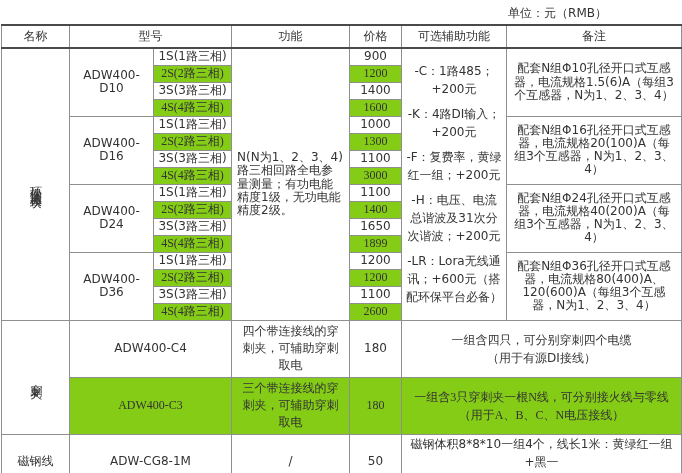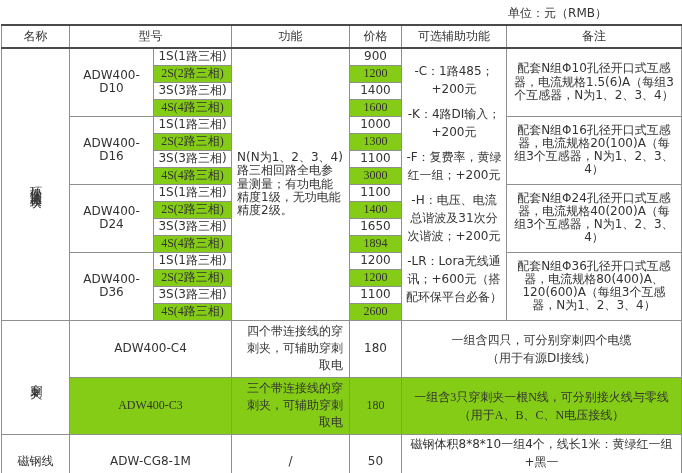--- a/index.html
+++ b/index.html
@@ -16,21 +16,21 @@
   tr.spec-r { height:17px; }
   tr.spec-r td { line-height:1.1; }
   .shade { background:#84cc16;font-family:Liberation Serif, serif; }
   .vtext { writing-mode:vertical-rl; text-orientation:upright; letter-spacing:2px; display:inline-block; }
   td.func-cell { text-align:left; padding:4px 5px; line-height:2.15; }
   td.aux-cell { text-align:center; padding:4px 4px; }
   .aux-item { margin:7px 0; line-height:1.5; }
   td.remark { text-align:center; padding:3px 6px; line-height:1.75; }
   tr.tall { height:35px; }
   tr.tall2 { height:33px; }
-  td.func-left { text-align:right; padding:2px 6px; line-height:1.45; }
+  td.func-left { text-align:center; padding:2px 6px; line-height:1.45; }
   td.pre { white-space:pre-line; line-height:1.5; }
 </style>
 </head>
 <body>
 
 <div class="page">
   <div class="unit-label">单位：元（RMB）</div>
 
   <table>
     <colgroup>
@@ -110,21 +110,21 @@
       <tr class="spec-r">
         <td class="shade">2S(2路三相)</td>
         <td class="shade">1400</td>
       </tr>
       <tr class="spec-r">
         <td>3S(3路三相)</td>
         <td>1650</td>
       </tr>
       <tr class="spec-r">
         <td class="shade">4S(4路三相)</td>
-        <td class="shade">1894</td>
+        <td class="shade">1899</td>
       </tr>
 
       <tr class="spec-r">
         <td rowspan="4">ADW400-D36</td>
         <td>1S(1路三相)</td>
         <td>1200</td>
         <td rowspan="4" class="remark">配套N组Φ36孔径开口式互感器，电流规格80(400)A、120(600)A（每组3个互感器，N为1、2、3、4）</td>
       </tr>
       <tr class="spec-r">
         <td class="shade">2S(2路三相)</td>

